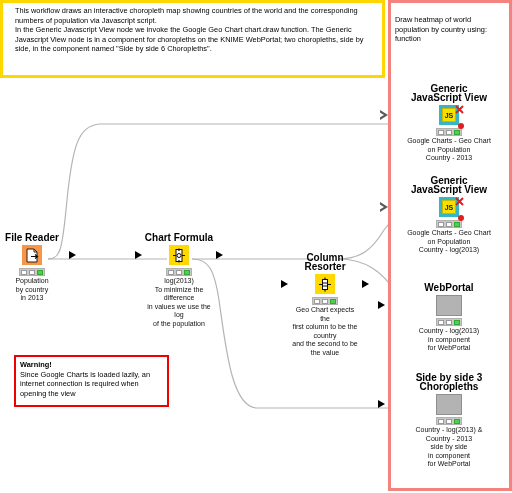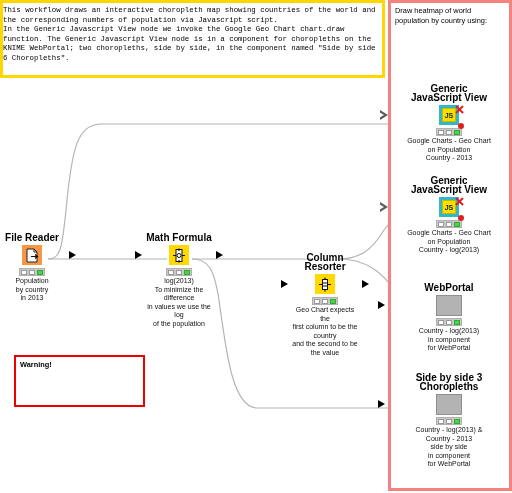--- a/index.html
+++ b/index.html
@@ -11,30 +11,30 @@
   }
   #canvas{position:absolute;inset:0;}
 
   
   .annotation{position:absolute;box-sizing:border-box;background:#ffffff;}
   .ann-text{font-size:7.4px;line-height:9.6px;color:#000;}
   .ann-text p{margin:0;}
 
   #ann-description{
     left:0px;top:0px;width:385px;height:78px;
-    border:3px solid #FFD700;padding:3px 0;font-family:Liberation Mono, monospace;
+    border:3px solid #FFD700;padding:3px 12px;
   }
   #ann-warning{
-    left:14px;top:355px;width:131px;height:52px;
+    left:14px;top:355px;width:155px;height:52px;
     border:2px solid #ee0000;padding:3px 4px;
   }
   #ann-warning .warn-title{font-weight:bold;}
   #ann-right-panel{
     left:388px;top:0px;width:124px;height:491px;
-    border:3px solid #F4827F;padding:3px 4px;
+    border:3px solid #F4827F;padding:12px 4px;
   }
   #ann-right-panel .bold{font-weight:bold;}
 
   
   #wires{position:absolute;left:0;top:0;width:512px;height:493px;pointer-events:none;}
 
   
   .node{position:absolute;width:70px;margin-left:-35px;text-align:center;}
   .node-title{
     font-size:10px;font-weight:bold;color:#000;line-height:9px;
@@ -106,26 +106,28 @@
   <div class="annotation" id="ann-description">
     <div class="ann-text">
       <p>This workflow draws an interactive choropleth map showing countries of the world and the corresponding numbers of population via Javascript script.</p>
       <p>In the Generic Javascript View node we invoke the Google Geo Chart chart.draw function. The Generic Javascript View node is in a component for choropleths on the KNIME WebPortal; two choropleths, side by side, in the component named "Side by side 6 Choropleths".</p>
     </div>
   </div>
 
   <div class="annotation" id="ann-warning">
     <div class="ann-text">
       <p class="warn-title">Warning!</p>
+      <p>Since Google Charts is loaded lazily, an internet connection is required when opening the view</p>
     </div>
   </div>
 
   <div class="annotation" id="ann-right-panel">
     <div class="ann-text">
       <p>Draw heatmap of world population by country using:</p>
+      <p>function</p>
     </div>
   </div>
 
   <div class="node" style="left:32px;top:233px;">
     <div class="node-title">File Reader</div>
     <div class="node-body">
       <div class="node-icon icon-filereader">
         <svg class="glyph" width="13" height="15" viewBox="0 0 13 15" xmlns="http://www.w3.org/2000/svg">
           <path d="M1,1 H8 L11,4 V14 H1 Z" fill="#ffffff" stroke="#222" stroke-width="1"></path>
           <path d="M8,1 V4 H11" fill="none" stroke="#222" stroke-width="1"></path>
@@ -138,21 +140,21 @@
       <i></i>
         <i></i>
         <i class="on"></i>
     </div>
     <div class="node-sub">Population
 by country
 in 2013</div>
   </div>
 
   <div class="node" style="left:179px;top:233px;">
-    <div class="node-title">Math Formula</div>
+    <div class="node-title">Chart Formula</div>
     <div class="node-body">
       <div class="node-icon icon-math">
         <svg class="glyph" width="14" height="15" viewBox="0 0 14 15" xmlns="http://www.w3.org/2000/svg">
           <rect x="4" y="1.5" width="6" height="12" fill="#ffffff" stroke="#111" stroke-width="1"></rect>
           <circle cx="7" cy="7.5" r="2" fill="none" stroke="#111" stroke-width="1"></circle>
           <path d="M7,0.5 V3 M7,12 V14.5 M1,7.5 H4 M10,7.5 H13" stroke="#111" stroke-width="1.2"></path>
         </svg>
       </div>
       <span class="port port-in"></span>
       <span class="port port-out"></span>

